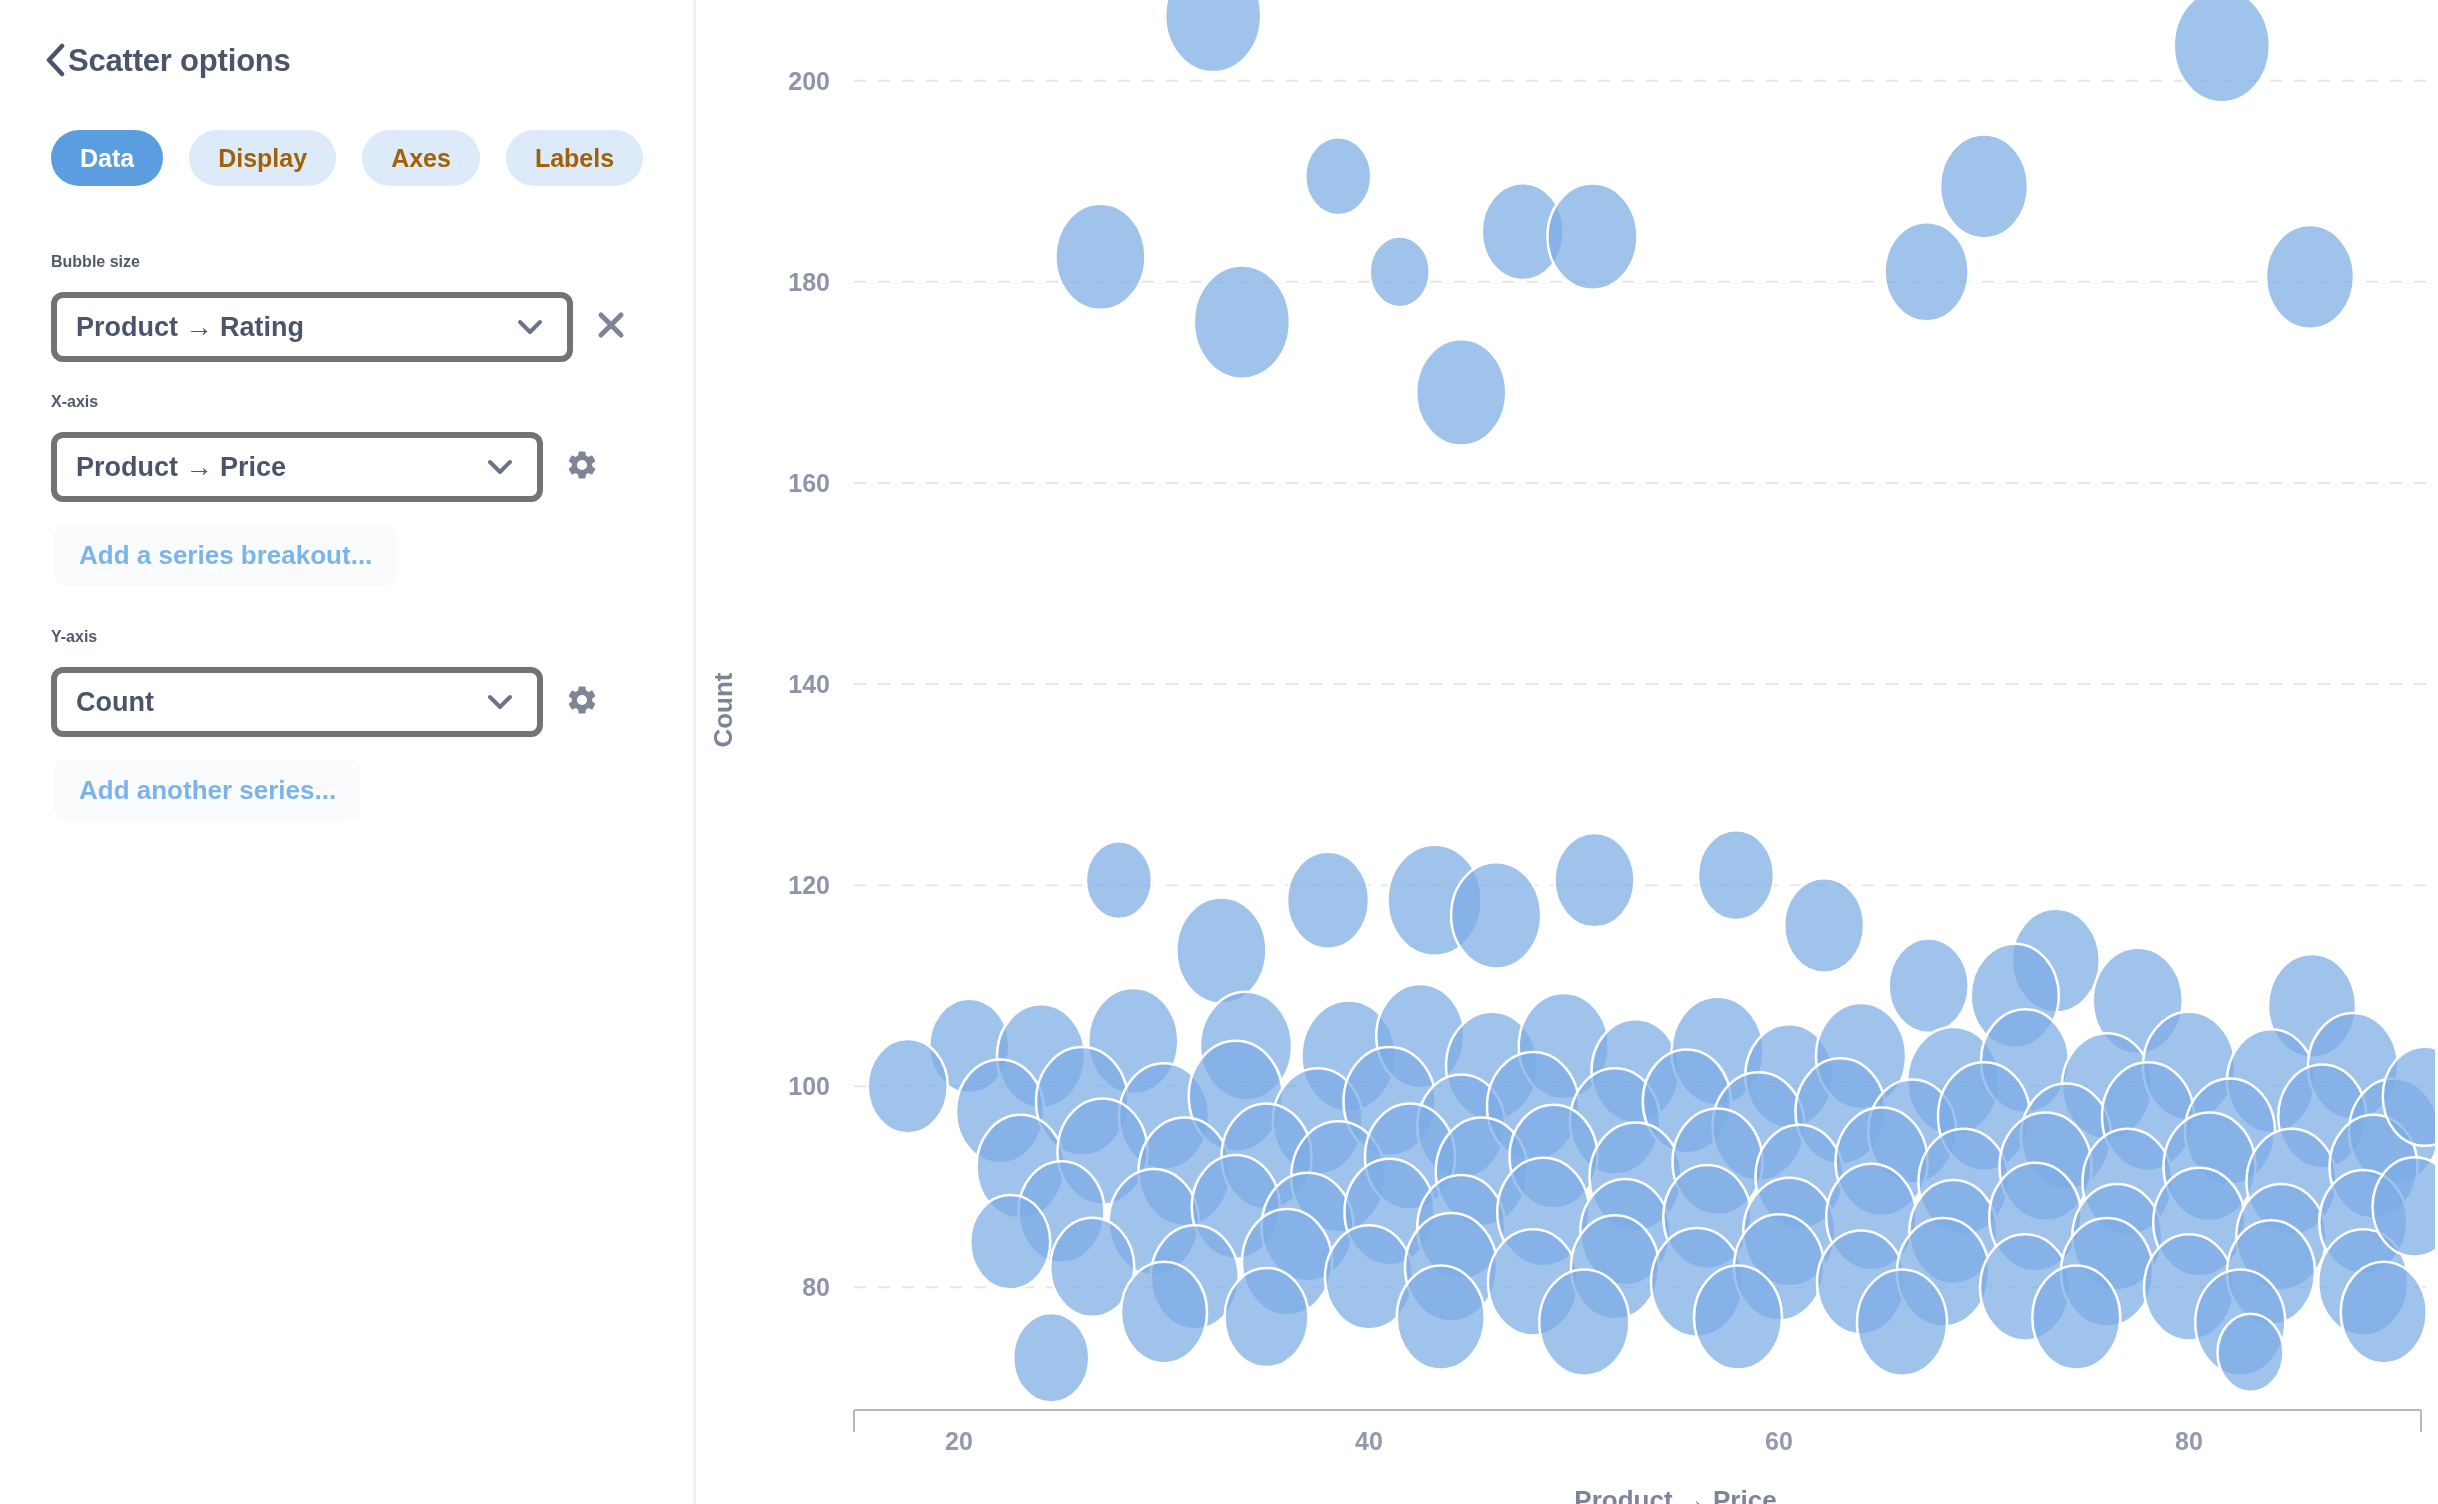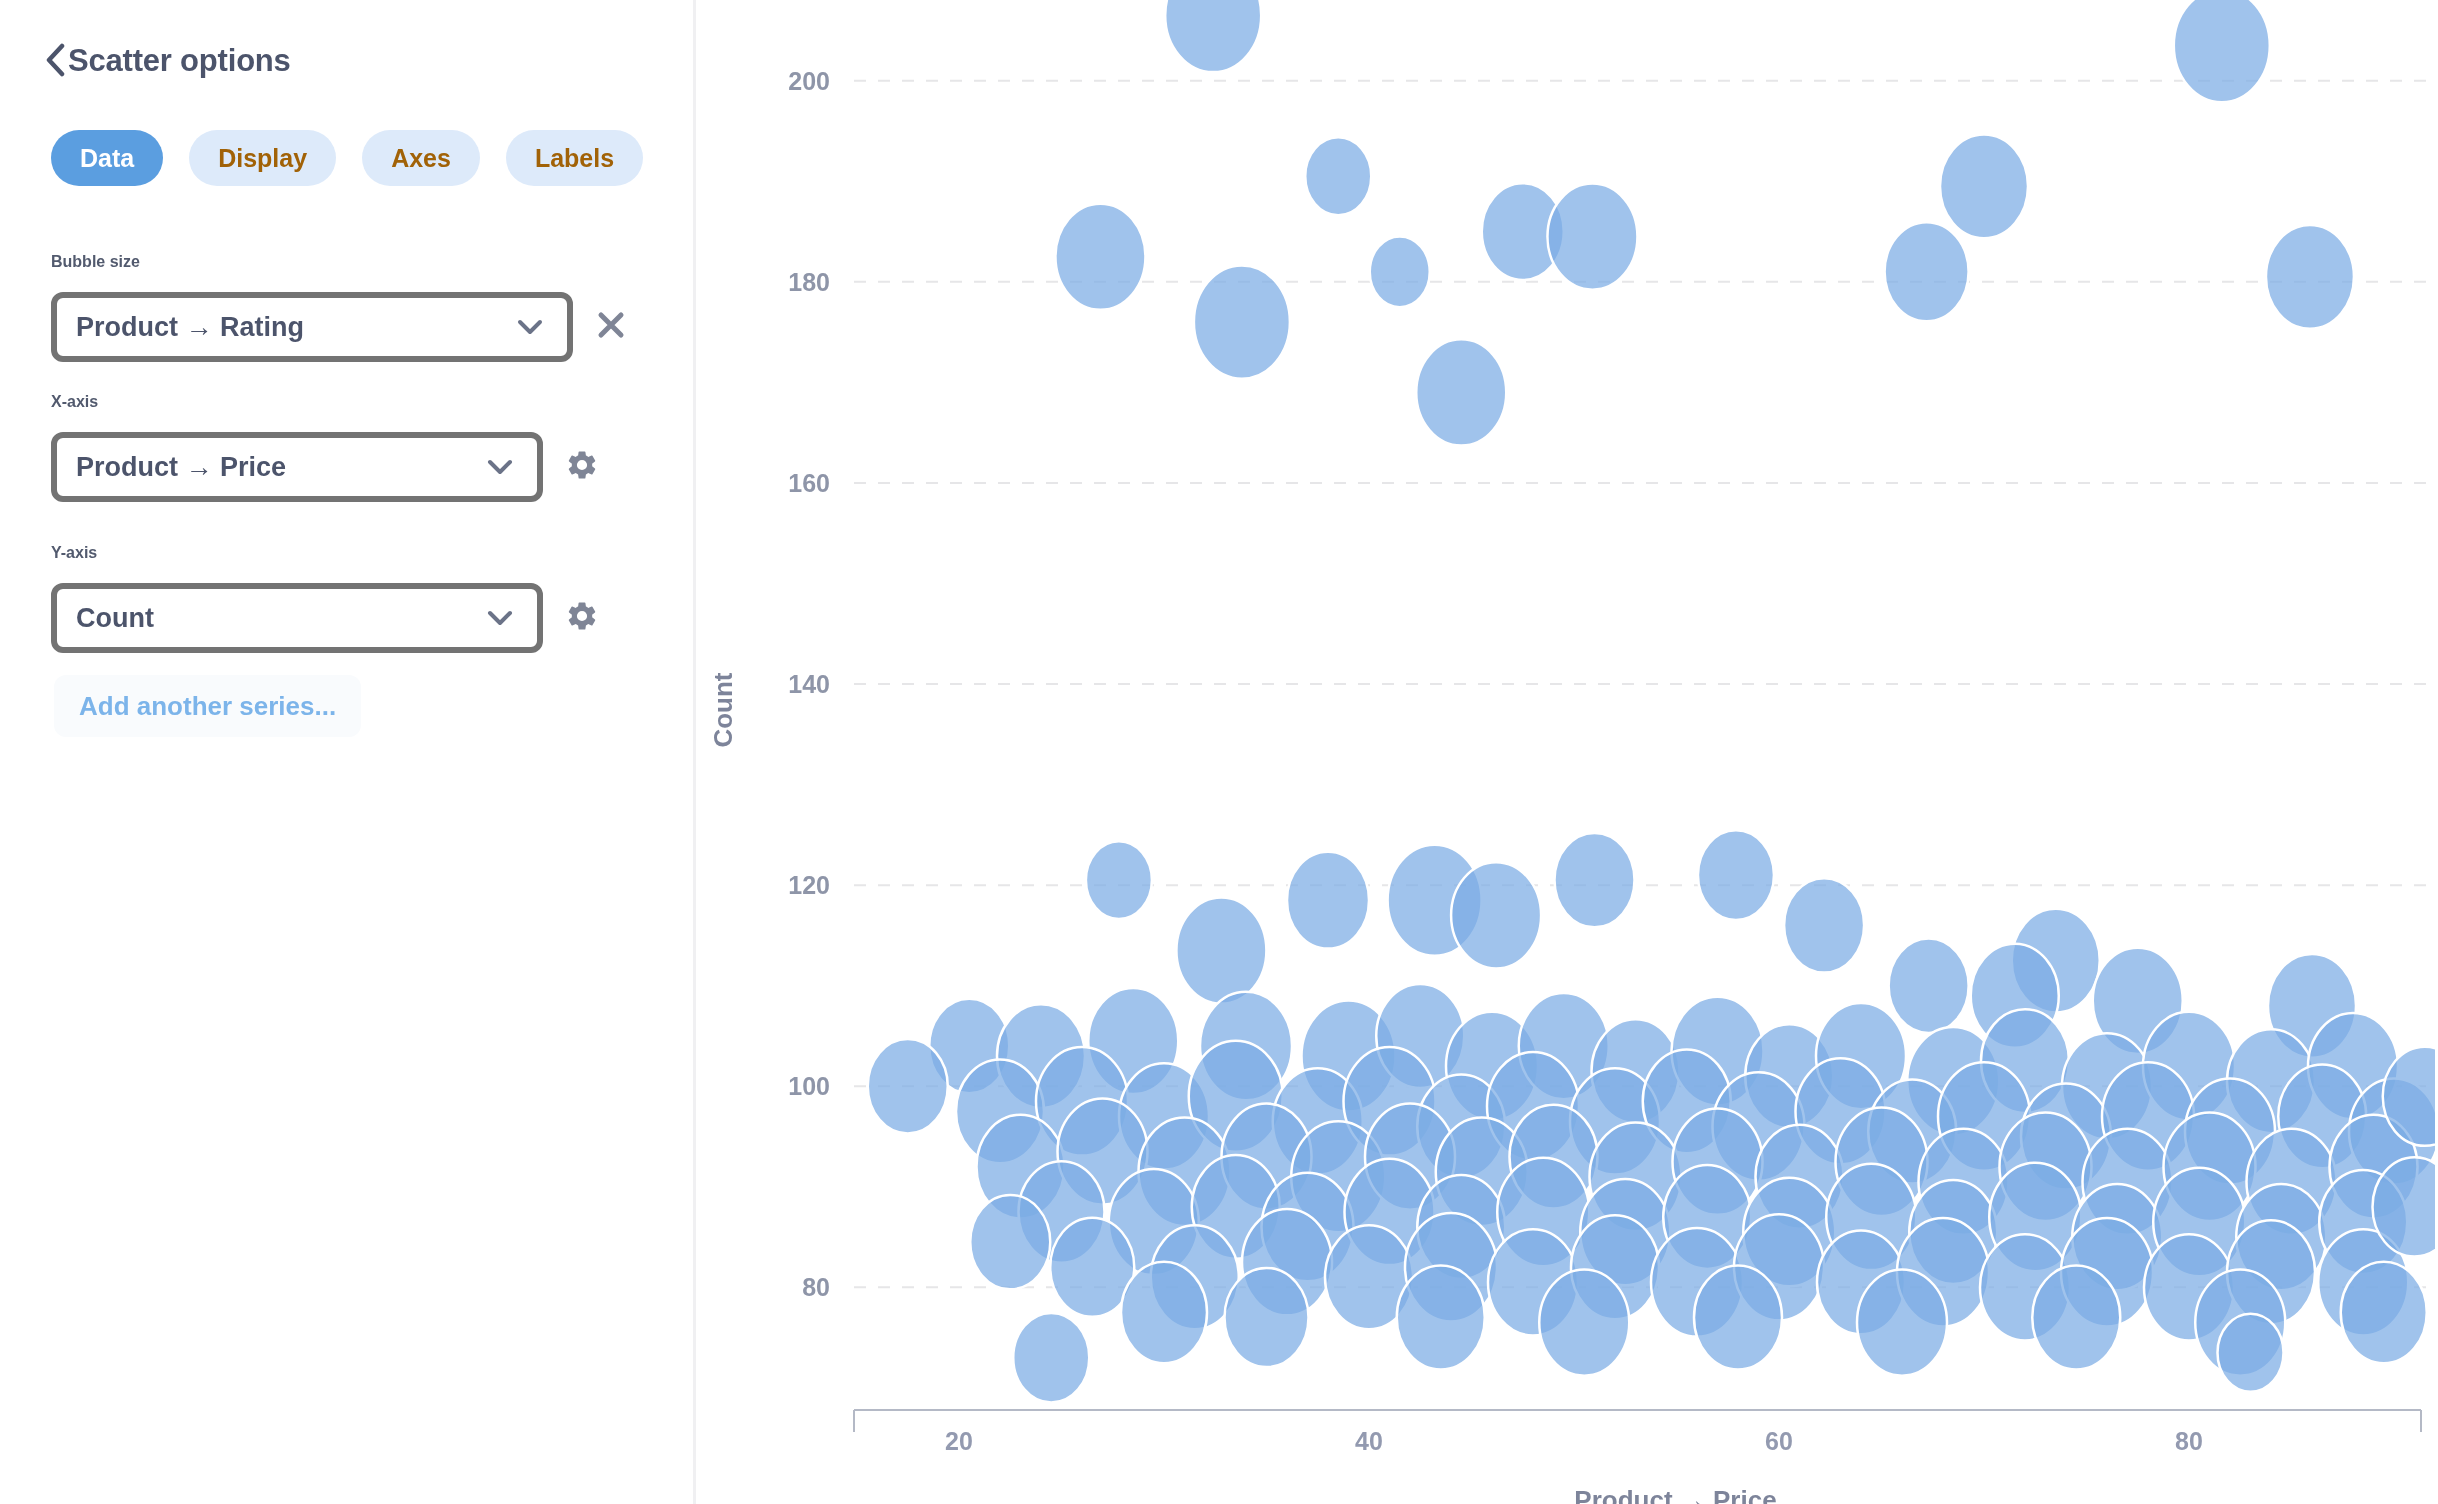--- a/index.html
+++ b/index.html
@@ -213,20 +213,23 @@
             <svg width="26" height="16" viewBox="0 0 26 16" fill="none">
               <path d="M3 3 L13 13 L23 3" stroke="#6b7388" stroke-width="4" stroke-linecap="round" stroke-linejoin="round"></path>
             </svg>
           </span>
         </div>
         <span class="icon-btn">
           <svg width="34" height="34" viewBox="0 0 24 24" fill="#7f8596">
             <path d="M19.14 12.94c.04-.3.06-.61.06-.94 0-.32-.02-.64-.07-.94l2.03-1.58a.49.49 0 0 0 .12-.61l-1.92-3.32a.49.49 0 0 0-.59-.22l-2.39.96a7.03 7.03 0 0 0-1.62-.94l-.36-2.54a.48.48 0 0 0-.48-.41h-3.84a.48.48 0 0 0-.48.41l-.36 2.54c-.59.24-1.13.57-1.62.94l-2.39-.96a.49.49 0 0 0-.59.22L2.74 8.87c-.12.21-.08.47.12.61l2.03 1.58c-.05.3-.09.63-.09.94s.02.64.07.94l-2.03 1.58a.49.49 0 0 0-.12.61l1.92 3.32c.12.22.37.29.59.22l2.39-.96c.5.38 1.03.7 1.62.94l.36 2.54c.05.24.24.41.48.41h3.84c.24 0 .44-.17.48-.41l.36-2.54c.59-.24 1.13-.56 1.62-.94l2.39.96c.22.08.47 0 .59-.22l1.92-3.32a.49.49 0 0 0-.12-.61l-2.01-1.58zM12 15.6A3.6 3.6 0 1 1 12 8.4a3.6 3.6 0 0 1 0 7.2z"></path>
           </svg>
         </span>
+      </div>
+      <div class="ghost-btn" style="margin-top:22px;margin-left:3px;">
+        <span>Add a series breakout...</span>
       </div>
     </div>
 
     <div class="field-group" style="padding-top:43px;">
       <div class="field-label">Y-axis</div>
       <div class="select-row" style="margin-top:22px;">
         <div class="select-box" style="width:492px;">
           <span class="sv">Count</span>
           <span class="chev-down">
             <svg width="26" height="16" viewBox="0 0 26 16" fill="none">

